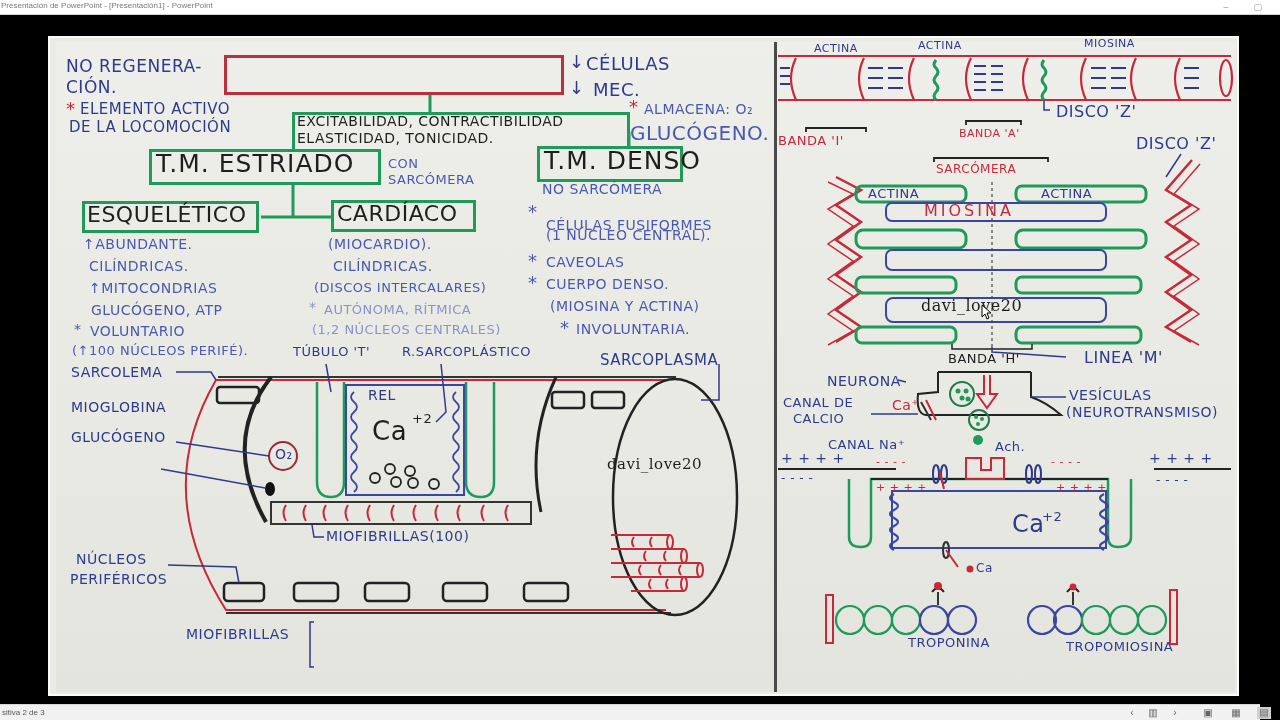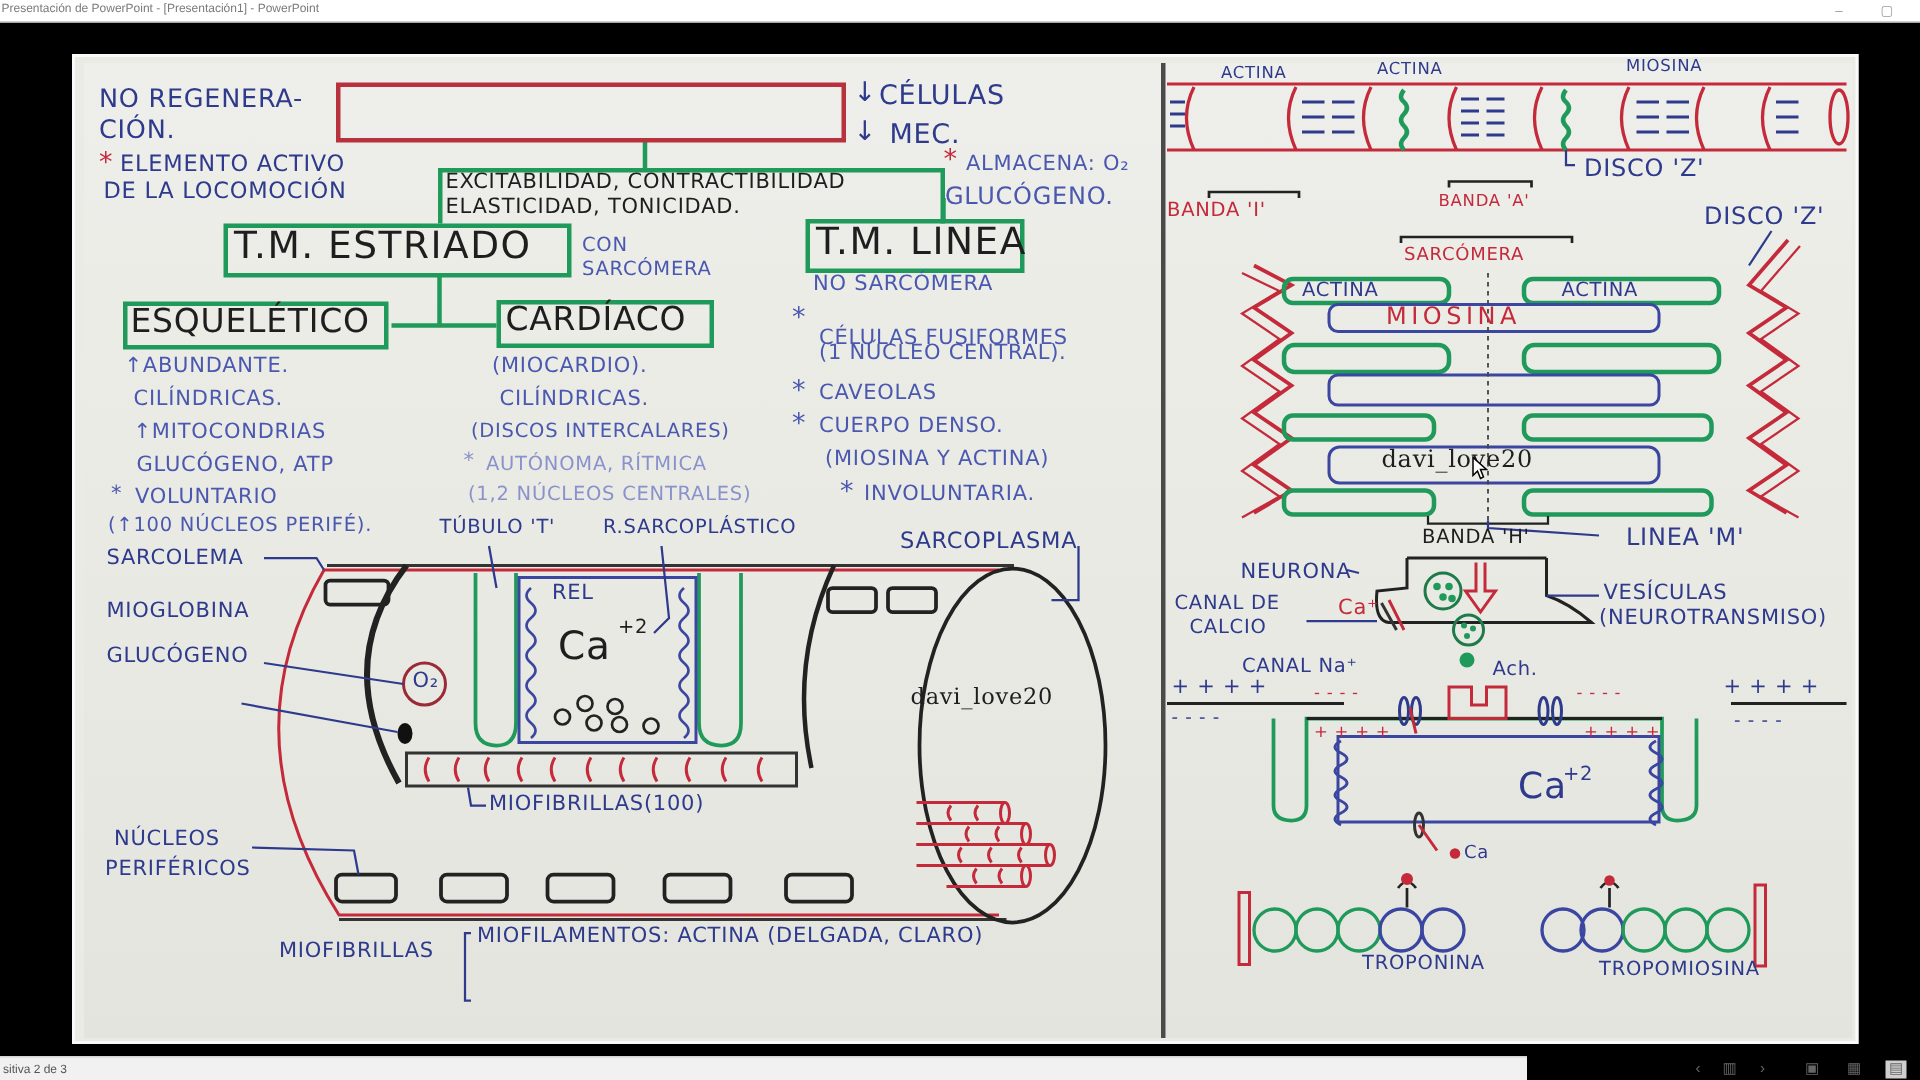--- a/index.html
+++ b/index.html
@@ -11,21 +11,21 @@
   .slide { position: absolute; left: 48px; top: 20px; width: 1191px; height: 660px; background: #ebebe6; border: 2px solid #fafafa; overflow: hidden; }
   .board { position: absolute; left: 6px; top: 4px; width: 1179px; height: 650px; background: linear-gradient(180deg, #eeeeea 0%, #e9e9e3 60%, #e4e4de 100%); }
   .divider { position: absolute; left: 718px; top: 0; width: 3px; height: 650px; background: #4a4a4a; }
   svg.draw { position: absolute; left: 0; top: 0; width: 1179px; height: 650px; }
   .t { position: absolute; white-space: nowrap; font-family: "DejaVu Sans", sans-serif; letter-spacing: 0.5px; line-height: 1.05; }
   .blue { color: #2e3a8c; }
   .lblue { color: #4a58b0; }
   .red { color: #c42a3a; }
   .black { color: #1e1e1e; }
   .box { position: absolute; border: 3px solid; }
-  .statusbar { position: absolute; left: 0; top: 704px; width: 1018px; height: 16px; background: #f1f1f1; border-top: 1px solid #d6d6d6; }
+  .statusbar { position: absolute; left: 0; top: 704px; width: 1260px; height: 16px; background: #f1f1f1; border-top: 1px solid #d6d6d6; }
   .statusbar .slideinfo { position: absolute; left: 2px; top: 3px; font-size: 8px; color: #555; white-space: nowrap; }
   .sbicon { position: absolute; top: 2px; width: 14px; height: 12px; font-size: 10px; line-height: 12px; color: #666; text-align: center; cursor: pointer; }
   .sbicon.active { background: #cfcfcf; }
 </style>
 </head>
 <body>
 
 <div class="titlebar">
   <span class="title">Presentación de PowerPoint - [Presentación1] - PowerPoint</span>
   <span class="winbtn" style="left:1212px">–</span>
@@ -237,29 +237,29 @@
       <div class="t blue" style="left:530px;top:13px;font-size:18px">CÉLULAS</div>
       <div class="t blue" style="left:513px;top:37px;font-size:18px">↓</div>
       <div class="t blue" style="left:537px;top:39px;font-size:18px">MEC.</div>
 
       <div class="box" style="left:236px;top:70px;width:338px;height:37px;border-color:#1f9a5a;border-bottom:none"></div>
       <div class="t black" style="left:241px;top:72px;font-size:14px">EXCITABILIDAD, CONTRACTIBILIDAD</div>
       <div class="t black" style="left:241px;top:89px;font-size:14px">ELASTICIDAD, TONICIDAD.</div>
 
       <div class="t red" style="left:573px;top:56px;font-size:18px">*</div>
       <div class="t lblue" style="left:588px;top:60px;font-size:14px">ALMACENA: O₂</div>
-      <div class="t lblue" style="left:574px;top:81px;font-size:16px">GLUCÓGENO.</div>
+      <div class="t lblue" style="left:574px;top:81px;font-size:20px">GLUCÓGENO.</div>
 
       <div class="box" style="left:93px;top:107px;width:232px;height:36px;border-color:#1f9a5a"></div>
       <div class="t black" style="left:100px;top:109px;font-size:25px;letter-spacing:1px">T.M. ESTRIADO</div>
       <div class="t lblue" style="left:332px;top:115px;font-size:13px">CON</div>
       <div class="t lblue" style="left:332px;top:131px;font-size:13px">SARCÓMERA</div>
 
       <div class="box" style="left:481px;top:104px;width:146px;height:36px;border-color:#1f9a5a"></div>
-      <div class="t black" style="left:488px;top:106px;font-size:25px;letter-spacing:1px">T.M. LINEA</div>
+      <div class="t black" style="left:488px;top:106px;font-size:25px;letter-spacing:1px">T.M. DENSO</div>
 
       <div class="box" style="left:26px;top:159px;width:177px;height:32px;border-color:#1f9a5a"></div>
       <div class="t black" style="left:31px;top:161px;font-size:22px">ESQUELÉTICO</div>
       <div class="box" style="left:275px;top:158px;width:145px;height:32px;border-color:#1f9a5a"></div>
       <div class="t black" style="left:281px;top:160px;font-size:22px">CARDÍACO</div>
 
       <div class="t lblue" style="left:27px;top:195px;font-size:14px">↑ABUNDANTE.</div>
       <div class="t lblue" style="left:33px;top:217px;font-size:14px">CILÍNDRICAS.</div>
       <div class="t lblue" style="left:33px;top:239px;font-size:14px">↑MITOCONDRIAS</div>
       <div class="t lblue" style="left:35px;top:261px;font-size:14px">GLUCÓGENO, ATP</div>
@@ -295,21 +295,20 @@
       <div class="t black" style="left:219px;top:405px;font-size:14px;color:#2e3a8c">O₂</div>
       <div class="t blue" style="left:312px;top:346px;font-size:14px">REL</div>
       <div class="t black" style="left:316px;top:376px;font-size:26px">Ca</div>
       <div class="t black" style="left:356px;top:370px;font-size:13px">+2</div>
       <div class="t blue" style="left:270px;top:487px;font-size:14px">MIOFIBRILLAS(100)</div>
       <div class="t blue" style="left:20px;top:510px;font-size:14px">NÚCLEOS</div>
       <div class="t blue" style="left:14px;top:530px;font-size:14px">PERIFÉRICOS</div>
       <div class="t black" style="left:551px;top:415px;font-size:15px;font-family:'DejaVu Serif',serif">davi_love20</div>
 
       <div class="t blue" style="left:130px;top:585px;font-size:14px">MIOFIBRILLAS</div>
-      <div class="t blue" style="left:262px;top:575px;font-size:14px">MIOFILAMENTOS: ACTINA (DELGADA, CLARO)</div>
 
       <div class="t blue" style="left:758px;top:1px;font-size:11px">ACTINA</div>
       <div class="t blue" style="left:862px;top:-2px;font-size:11px">ACTINA</div>
       <div class="t blue" style="left:1028px;top:-4px;font-size:11px">MIOSINA</div>
       <div class="t blue" style="left:1000px;top:62px;font-size:16px">DISCO 'Z'</div>
       <div class="t red" style="left:722px;top:92px;font-size:13px">BANDA 'I'</div>
       <div class="t red" style="left:903px;top:86px;font-size:11px">BANDA 'A'</div>
       <div class="t blue" style="left:1080px;top:94px;font-size:16px">DISCO 'Z'</div>
       <div class="t red" style="left:880px;top:121px;font-size:12px">SARCÓMERA</div>
       <div class="t blue" style="left:812px;top:145px;font-size:13px">ACTINA</div>

